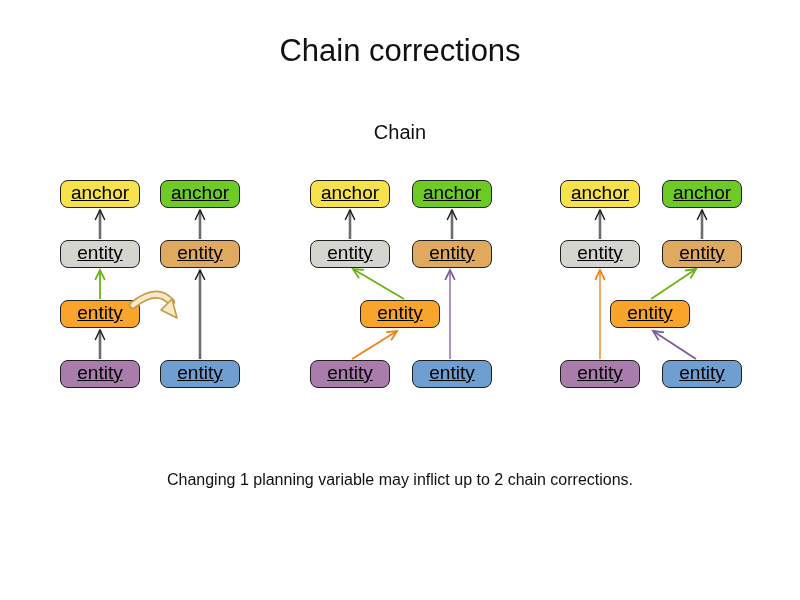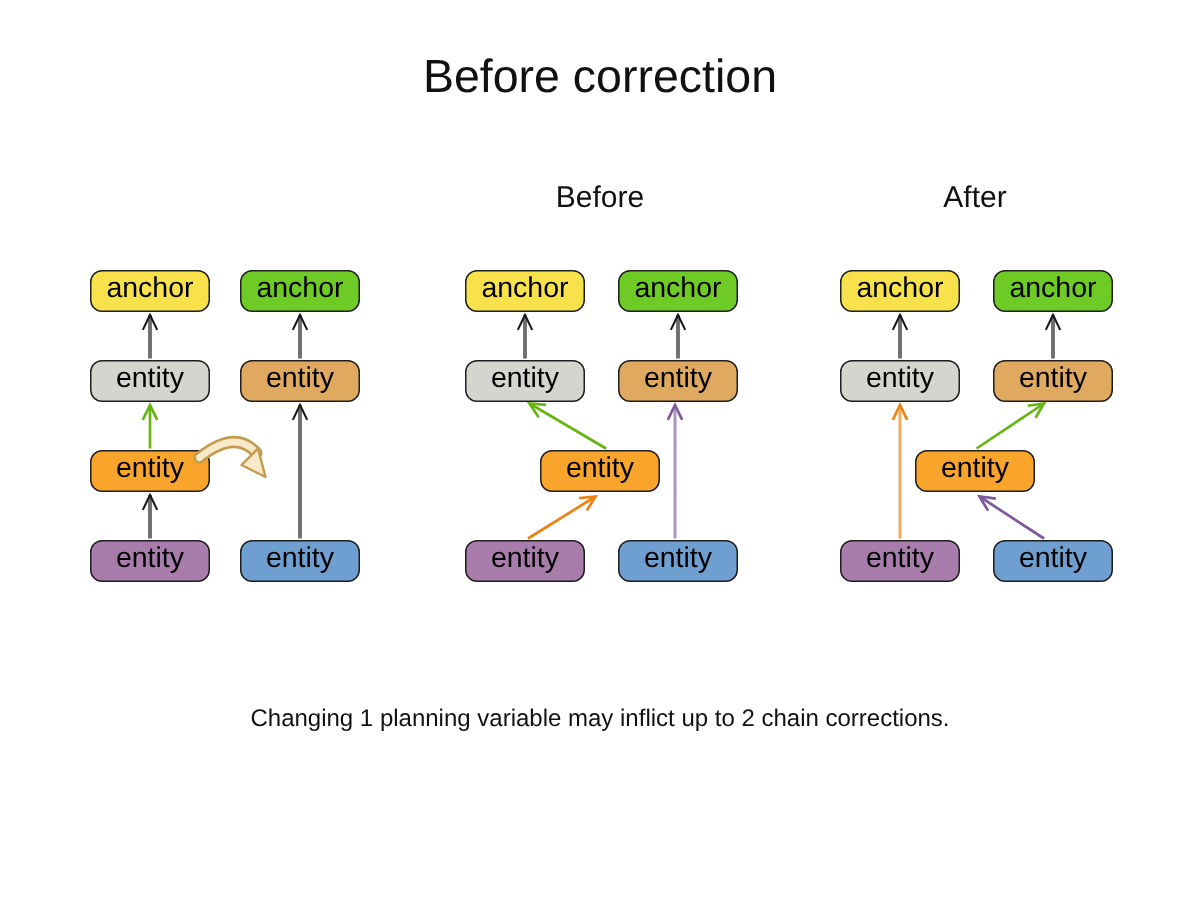--- a/index.html
+++ b/index.html
@@ -15,43 +15,42 @@
     position:absolute; width:200px; text-align:center;
     font-size:20px; color:#111;
   }
   .caption {
     position:absolute; top:471px; left:0; width:800px; text-align:center;
     font-size:16px; color:#111;
   }
   .node {
     position:absolute; width:80px; height:28px; box-sizing:border-box;
     border:1.8px solid #1f1f1f; border-radius:8px; text-align:center;
-    font-size:19px; line-height:24px; color:#000;
+    font-size:19px; line-height:24px; color:#000;text-decoration:underline;
   }
   .node.yellow { background:var(--c-yellow); }
   .node.green  { background:var(--c-green); }
   .node.gray   { background:var(--c-gray); }
   .node.tan    { background:var(--c-tan); }
   .node.orange { background:var(--c-orange); }
   .node.purple { background:var(--c-purple); }
   .node.blue   { background:var(--c-blue); }
   .overlay { position:absolute; left:0; top:0; pointer-events:none; }
   .move-shaft-outline { fill:none; stroke:var(--a-move-stroke); stroke-width:8; stroke-linecap:round; }
   .move-shaft { fill:none; stroke:var(--a-move-fill); stroke-width:4.6; stroke-linecap:round; }
   .move-head { fill:var(--a-move-fill); stroke:var(--a-move-stroke); stroke-width:1.6; stroke-linejoin:round; }
 </style>
 </head>
 <body>
 
 <div class="canvas">
 
-  <div class="title">Before correction</div>
+  <div class="title">Chain corrections</div>
 
-  <div class="group-label" style="left:300px;top:121px">Before</div>
-  <div class="group-label" style="left:550px;top:121px">After</div>
+  <div class="group-label" style="left:300px;top:121px">Chain</div>
 
   <div class="node yellow" style="left:60px;top:180px">anchor</div>
   <div class="node green" style="left:160px;top:180px">anchor</div>
   <div class="node gray" style="left:60px;top:240px">entity</div>
   <div class="node tan" style="left:160px;top:240px">entity</div>
   <div class="node orange" style="left:60px;top:300px">entity</div>
   <div class="node purple" style="left:60px;top:360px">entity</div>
   <div class="node blue" style="left:160px;top:360px">entity</div>
 
   <div class="node yellow" style="left:310px;top:180px">anchor</div>

